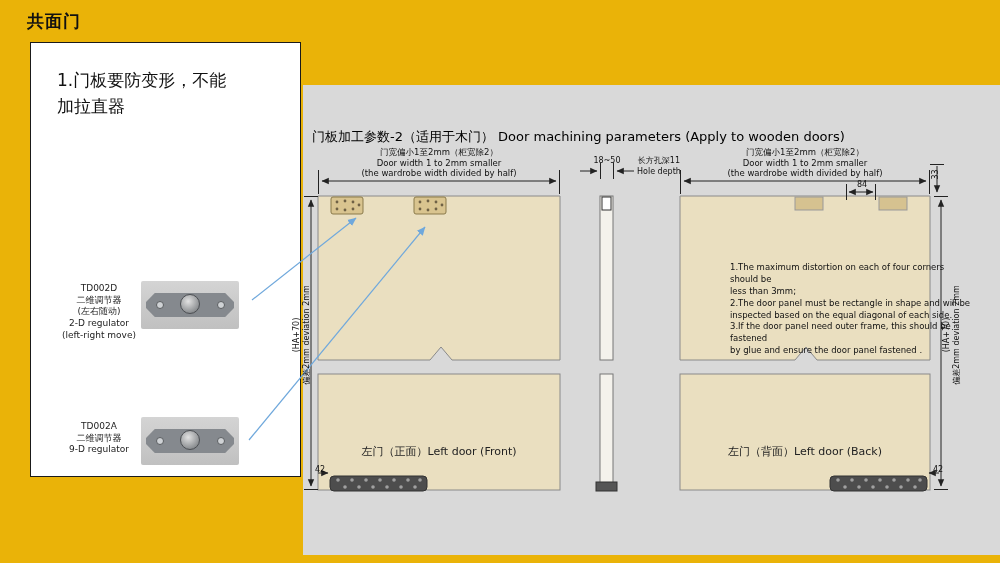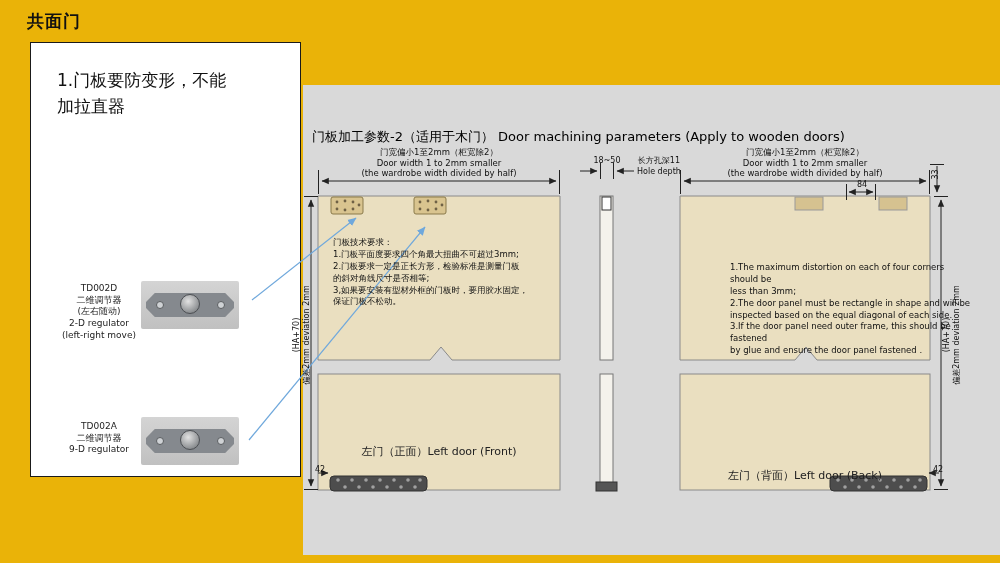--- a/index.html
+++ b/index.html
@@ -39,21 +39,21 @@
   .hn { left:637px; top:156px; font-size:8px; line-height:1.35; text-align:center; }
   .lv { left:227px; top:325px; width:150px; height:20px; font-size:8px; line-height:1.3; text-align:center; transform:rotate(-90deg); }
   .rv { left:877px; top:325px; width:150px; height:20px; font-size:8px; line-height:1.3; text-align:center; transform:rotate(-90deg); }
   .d84 { left:851px; top:180px; width:22px; font-size:8px; text-align:center; }
   .d33 { left:925px; top:170px; width:20px; font-size:8px; text-align:center; transform:rotate(-90deg); }
   .d42l { left:315px; top:465px; font-size:8px; }
   .d42r { left:933px; top:465px; font-size:8px; }
   .tcn { left:333px; top:237px; width:220px; font-size:8.5px; line-height:1.4; text-align:left; }
   .ten { left:697px; top:262px; width:245px; font-size:8.5px; line-height:1.4; text-align:left;margin-left:33px; }
   .ldl { left:339px; top:444px; width:200px; font-size:11px; text-align:center; color:#222; }
-  .rdl { left:705px; top:468px; width:200px; font-size:11px; text-align:center; color:#222; }
+  .rdl { left:705px; top:444px; width:200px; font-size:11px; text-align:center; color:#222; }
 </style>
 </head>
 <body>
 
 <div class="page">
 
   <div class="page-title lbl">共面门</div>
 
   <div class="left-panel">
     <div class="note note1 pre">1.门板要防变形，不能
@@ -224,26 +224,20 @@
   <div class="lbl hn pre">长方孔深11
 Hole depth</div>
   <div class="lbl lv pre">(HA+70)
 偏差2mm deviation 2mm</div>
   <div class="lbl rv pre">(HA+70)
 偏差2mm deviation 2mm</div>
   <div class="lbl d84">84</div>
   <div class="lbl d33">33</div>
   <div class="lbl d42l">42</div>
   <div class="lbl d42r">42</div>
-  <div class="lbl tcn pre">门板技术要求：
-1.门板平面度要求四个角最大扭曲不可超过3mm;
-2.门板要求一定是正长方形，检验标准是测量门板
-的斜对角线尺寸是否相等;
-3,如果要安装有型材外框的门板时，要用胶水固定，
-保证门板不松动。</div>
   <div class="lbl ten pre">1.The maximum distortion on each of four corners should be
 less than 3mm;
 2.The door panel must be rectangle in shape and will be
 inspected based on the equal diagonal of each side.
 3.If the door panel need outer frame, this should be fastened
 by glue and ensure the door panel fastened .</div>
   <div class="lbl ldl">左门（正面）Left door (Front)</div>
   <div class="lbl rdl">左门（背面）Left door (Back)</div>
 
 </div>

